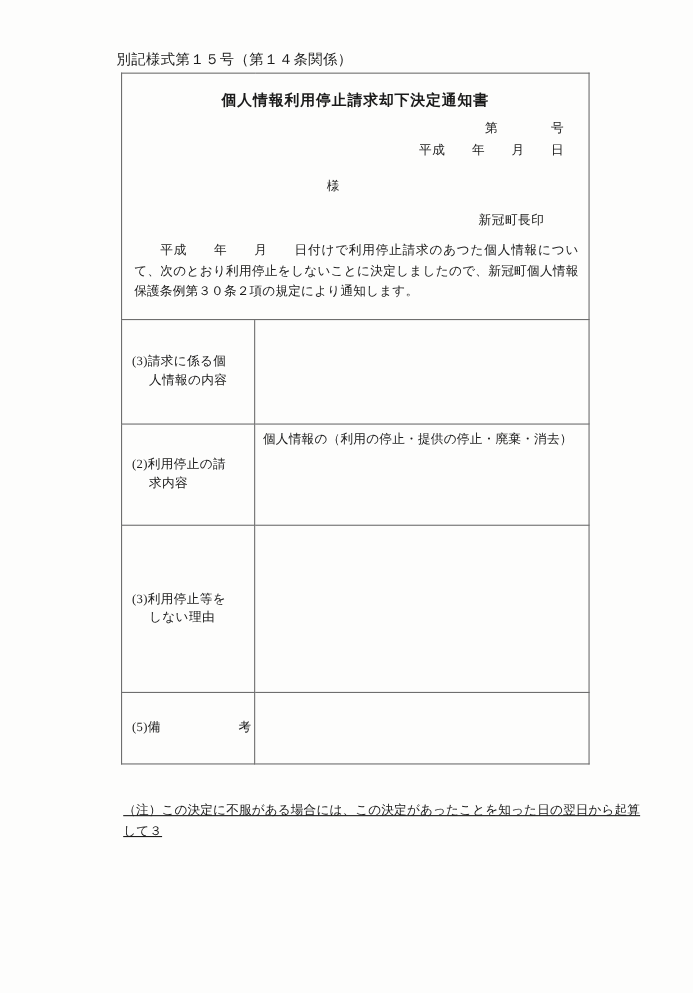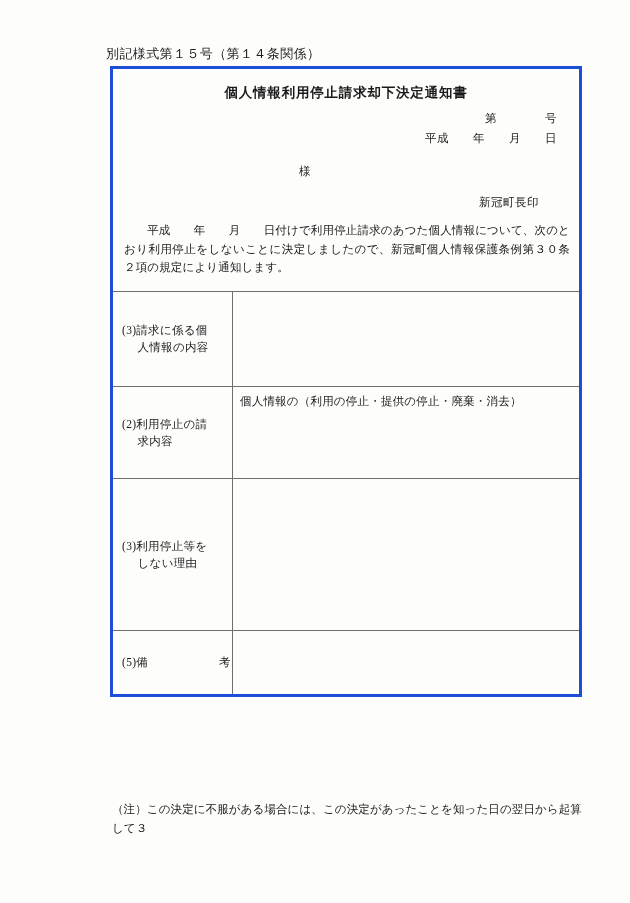--- a/index.html
+++ b/index.html
@@ -33,22 +33,22 @@
     font-size: 13px;
     letter-spacing: 0.4px;
     white-space: nowrap;
   }
 
   
   .doc-table {
     position: absolute;
     left: 110px;
     top: 66px;
-    width: 472px;
-    border: 3px solid #1d4ed8;
+    width: 426px;
+    border: 1px solid #1d4ed8;
     border-collapse: collapse;
     background: #fdfdfc;
     box-sizing: border-box;
   }
   .doc-table td {
     border: 1px solid #6e6e6e;
     vertical-align: top;
     padding: 0;
     box-sizing: border-box;
   }
@@ -163,25 +163,26 @@
   .row-1 { height: 95px; }
   .row-2 { height: 92px; }
   .row-3 { height: 152px; }
   .row-4 { height: 42px; }
   .row-5 { height: 65px; }
 
   
   .footnote {
     position: absolute;
     left: 112px;
-    top: 800px;
+    top: 728px;
     width: 478px;
     font-size: 11.5px;
     line-height: 1.65;
     letter-spacing: 0.1px;
+    text-decoration: underline;
   }
   .footnote .fn-line2 {
     display: block;
     padding-left: 2.1em;
   }
 </style>
 </head>
 <body>
 
 <div class="page">

